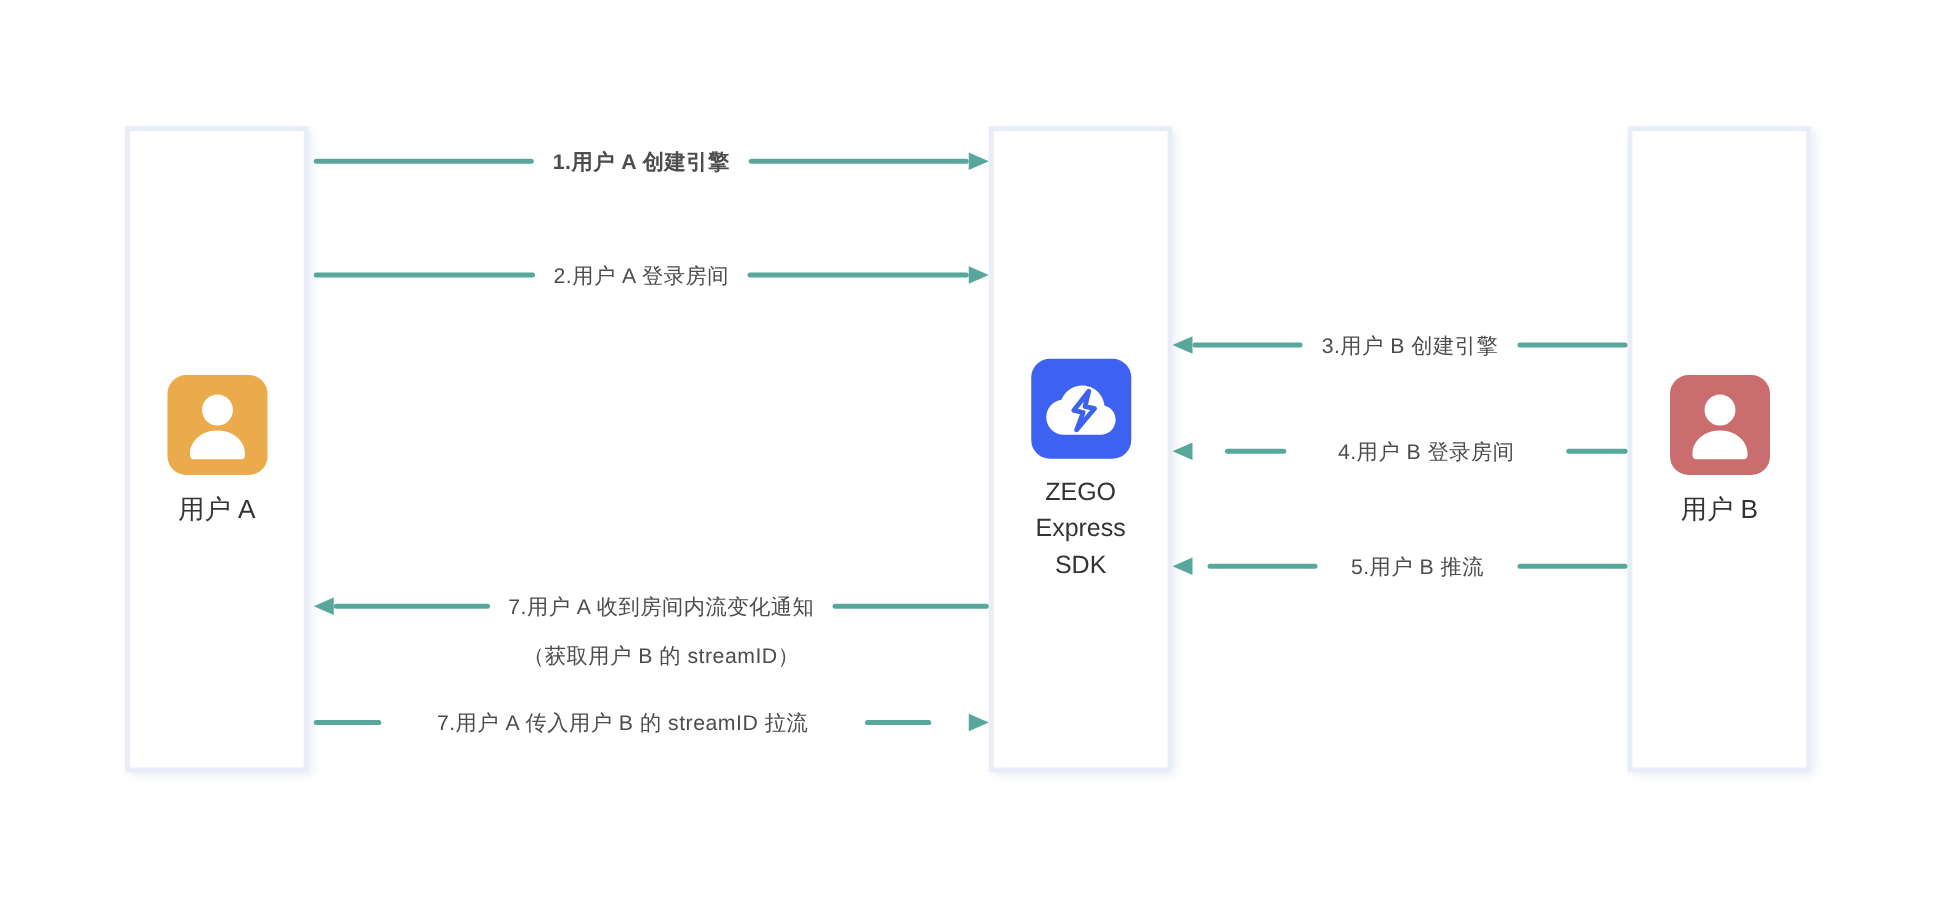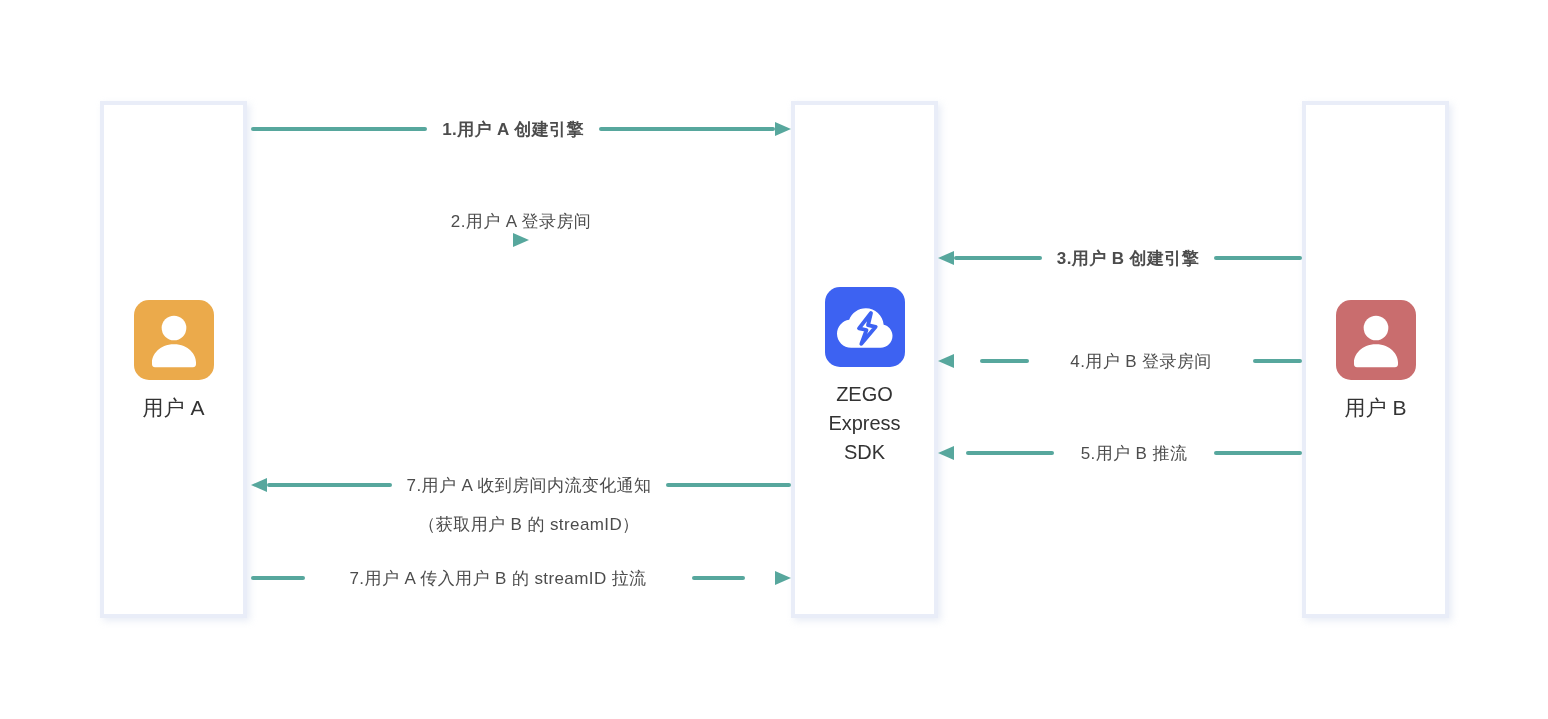--- a/index.html
+++ b/index.html
@@ -62,22 +62,22 @@
   .head { width: 0; height: 0; flex: none; }
   .dir-right .head { border-top: 7px solid transparent; border-bottom: 7px solid transparent; border-left: 16px solid #57a79d; }
   .dir-left  .head { border-top: 7px solid transparent; border-bottom: 7px solid transparent; border-right: 16px solid #57a79d; }
 
   
   .lane-a { left: 251px; width: 540px; }
   
   .lane-b { left: 938px; width: 364px; }
 
   .m1 { top: 119px; font-weight: bold; }
-  .m2 { top: 210px; flex-direction: column; }
-  .m3 { top: 248px; font-weight: bold; }
+  .m2 { top: 210px; }
+  .m3 { top: 266px; }
   .m4 { top: 351px; gap: 26px; }
   .m5 { top: 443px; gap: 12px; }
   .m6 { top: 475px; }
   .m7 { top: 568px; gap: 30px; }
 </style>
 </head>
 <body>
 
 <div class="canvas">
 

